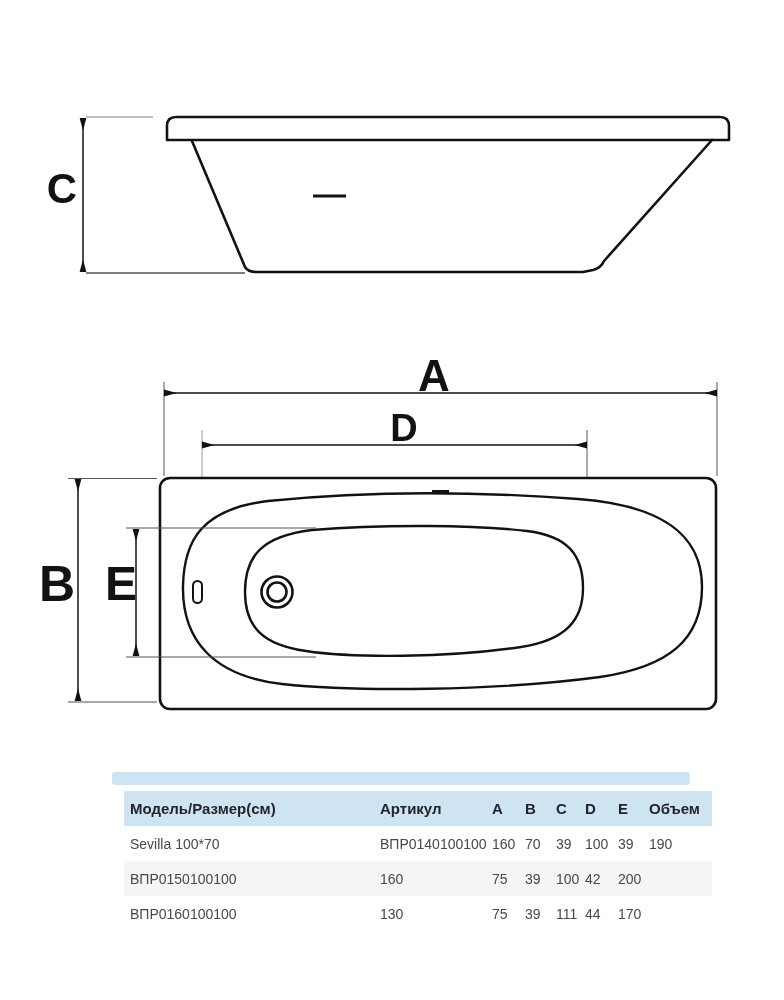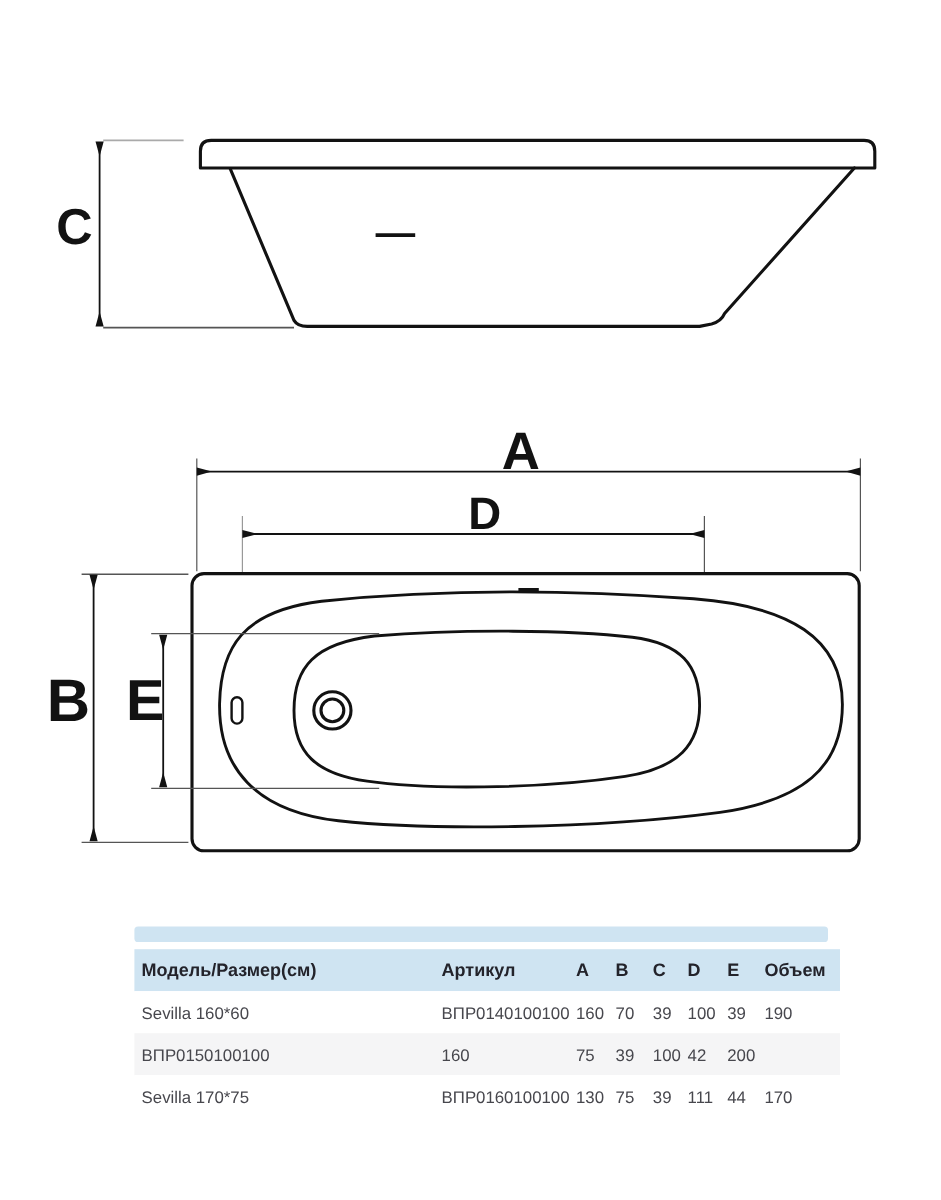--- a/index.html
+++ b/index.html
@@ -12,20 +12,21 @@
   
   .table-wrap{position:absolute;left:112px;top:772px;width:588px;}
   .tab-strip{height:13px;width:578px;background:#cfe4f2;border-radius:3px;margin-bottom:6px;}
   .t-header,.t-row{
     display:grid;
     grid-template-columns:250px 112px 33px 31px 29px 33px 31px 1fr;
     align-items:center;
     padding-left:6px;
     box-sizing:border-box;
     width:588px;
+    margin-left:12px;
   }
   .t-header{
     height:35px;background:#cfe4f2;color:#23232b;font-size:15px;font-weight:700;
   }
   .t-row{height:35px;font-size:14px;color:#47474d;background:#ffffff;}
   .t-row.alt{background:#f5f5f6;}
   .cell{white-space:nowrap;overflow:hidden;}
 </style>
 </head>
 <body>
@@ -100,42 +101,41 @@
     <div class="cell">Артикул</div>
     <div class="cell">A</div>
     <div class="cell">B</div>
     <div class="cell">C</div>
     <div class="cell">D</div>
     <div class="cell">E</div>
     <div class="cell">Объем</div>
   </div>
 
   <div class="t-row">
-    <div class="cell">Sevilla 160*60</div>
+    <div class="cell">Sevilla 100*70</div>
     <div class="cell">ВПР0140100100</div>
     <div class="cell">160</div>
     <div class="cell">70</div>
     <div class="cell">39</div>
     <div class="cell">100</div>
     <div class="cell">39</div>
     <div class="cell">190</div>
   </div>
 
   <div class="t-row alt">
     <div class="cell">ВПР0150100100</div>
     <div class="cell">160</div>
     <div class="cell">75</div>
     <div class="cell">39</div>
     <div class="cell">100</div>
     <div class="cell">42</div>
     <div class="cell">200</div>
   </div>
 
   <div class="t-row">
-    <div class="cell">Sevilla 170*75</div>
     <div class="cell">ВПР0160100100</div>
     <div class="cell">130</div>
     <div class="cell">75</div>
     <div class="cell">39</div>
     <div class="cell">111</div>
     <div class="cell">44</div>
     <div class="cell">170</div>
   </div>
 
 </div>

